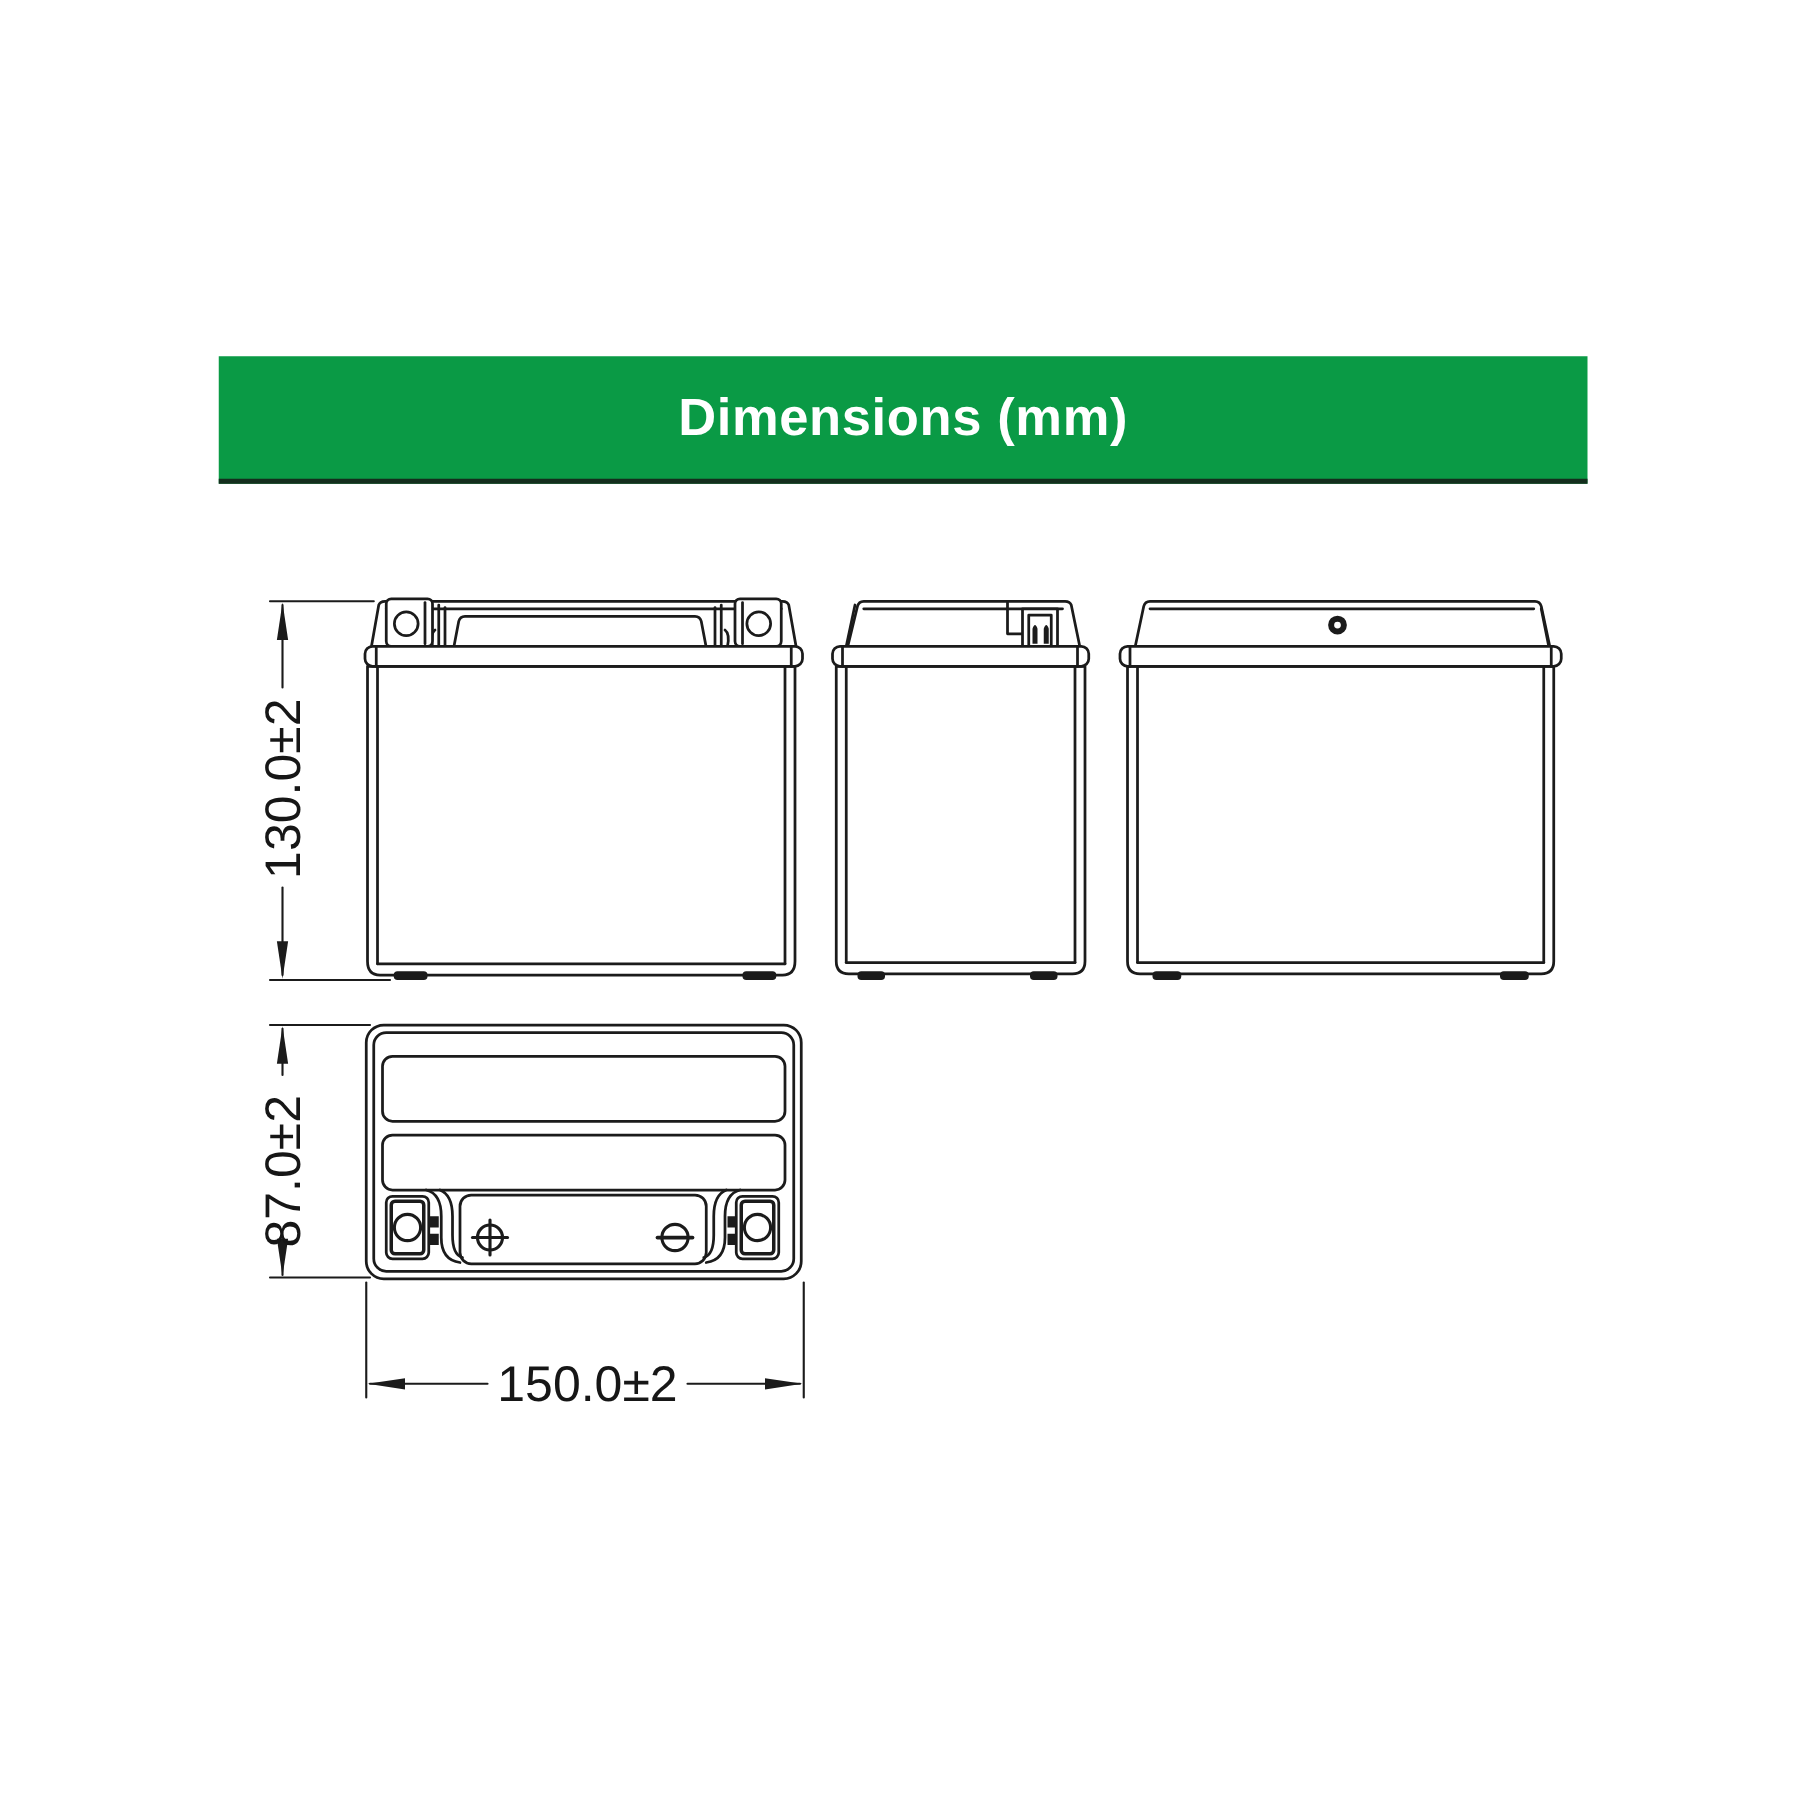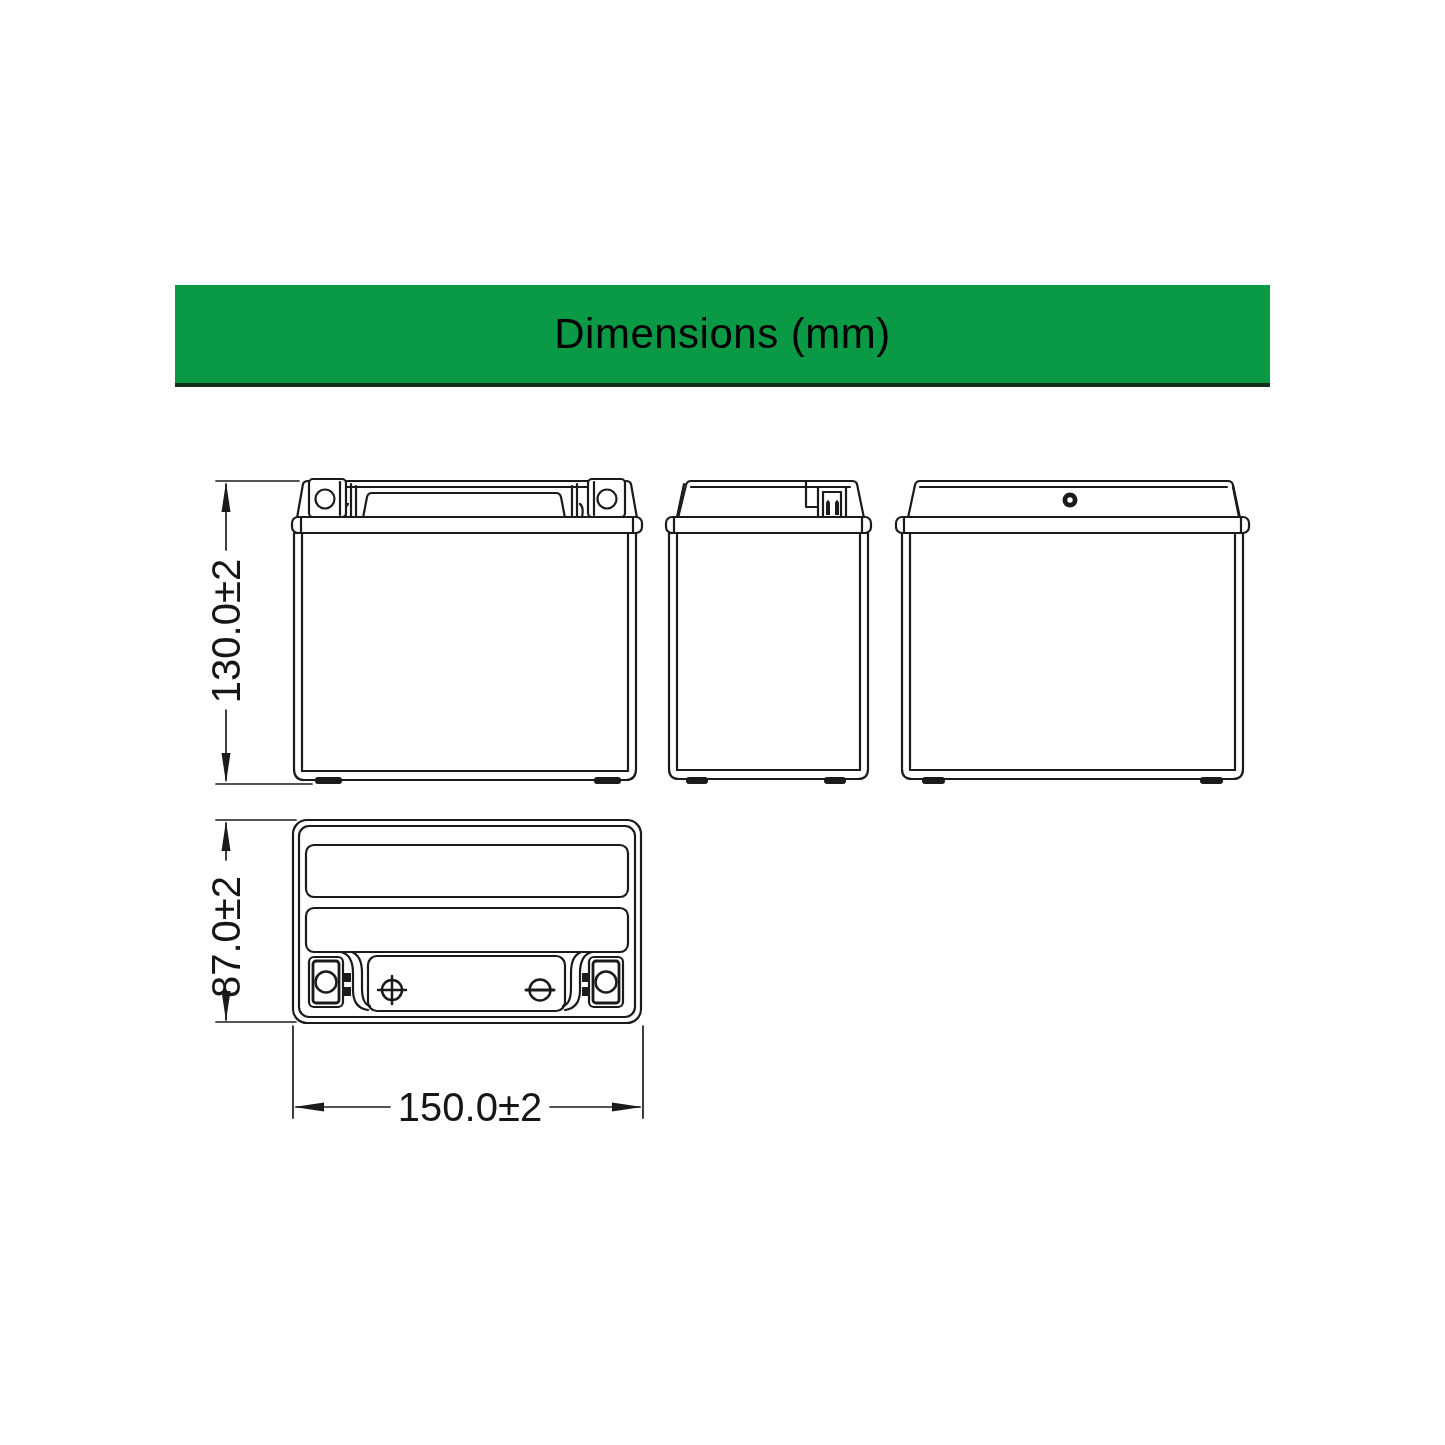--- a/index.html
+++ b/index.html
@@ -12,23 +12,23 @@
   }
   .banner{
     position:absolute;
     left:175px;top:285px;
     width:1095px;height:98px;
     background:#0a9a45;
     border-bottom:4px solid #142e1d;
     display:flex;align-items:center;justify-content:center;
   }
   .banner-title{
-    color:#000000;
+    color:#ffffff;
     font-size:42px;
-    font-weight:normal;
+    font-weight:bold;
     letter-spacing:0.5px;
   }
   svg{position:absolute;left:0;top:0;}
   .dim-text{
     font-family:"Liberation Sans", sans-serif;
     font-size:40px;
     fill:#161616;
   }
 </style>
 </head>

